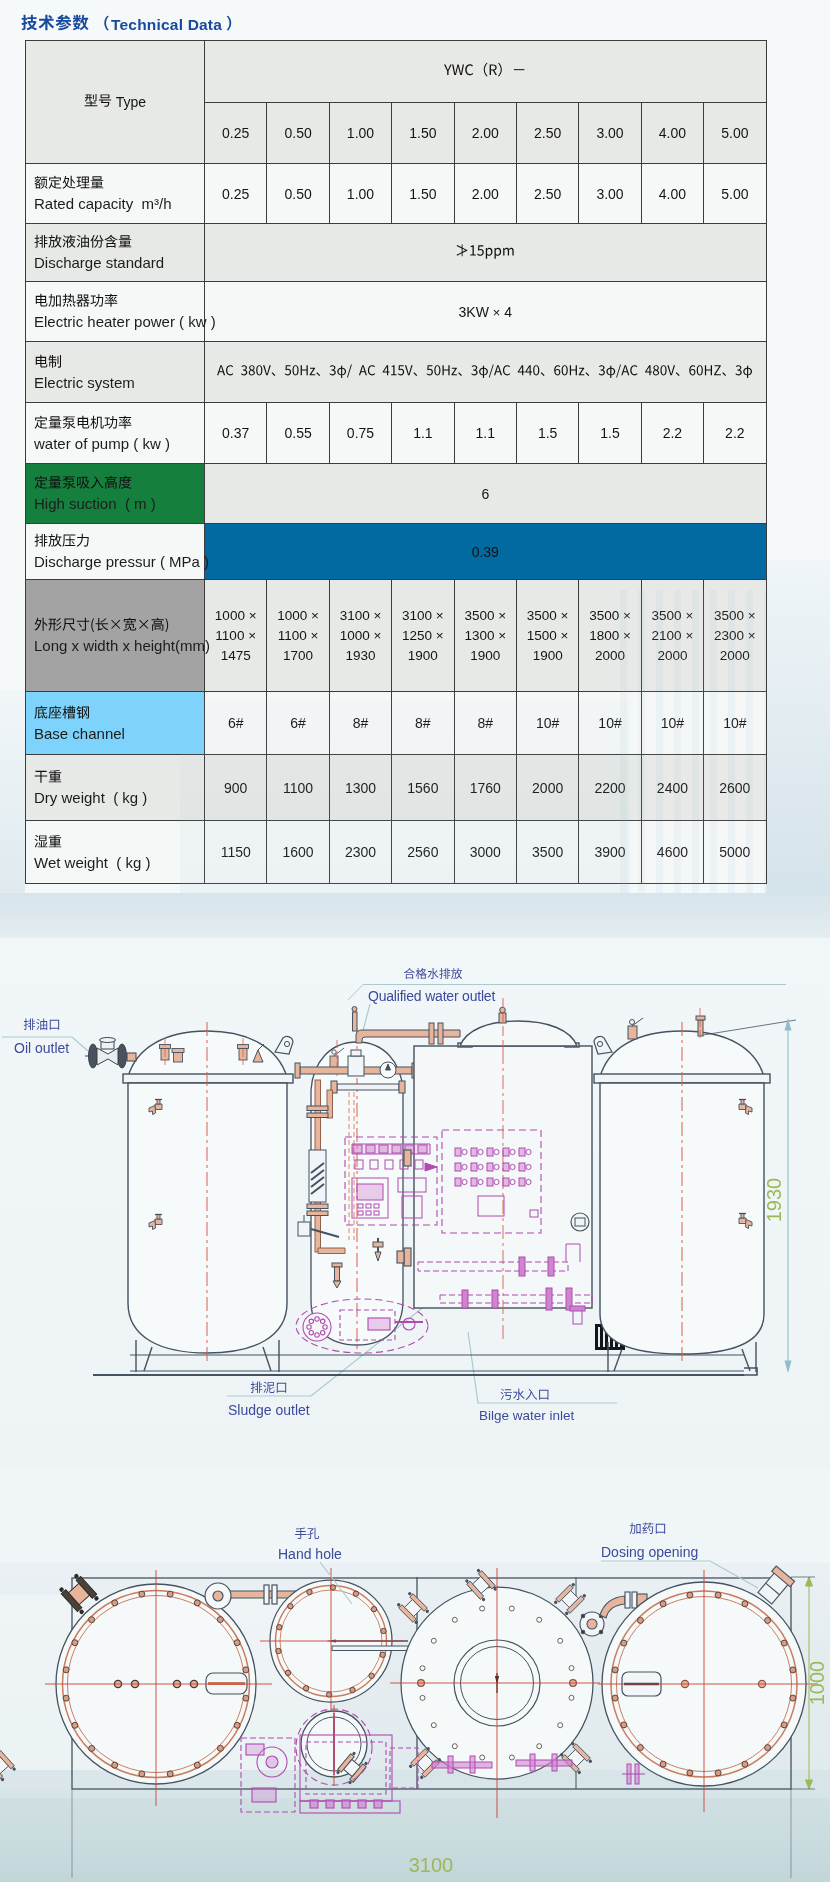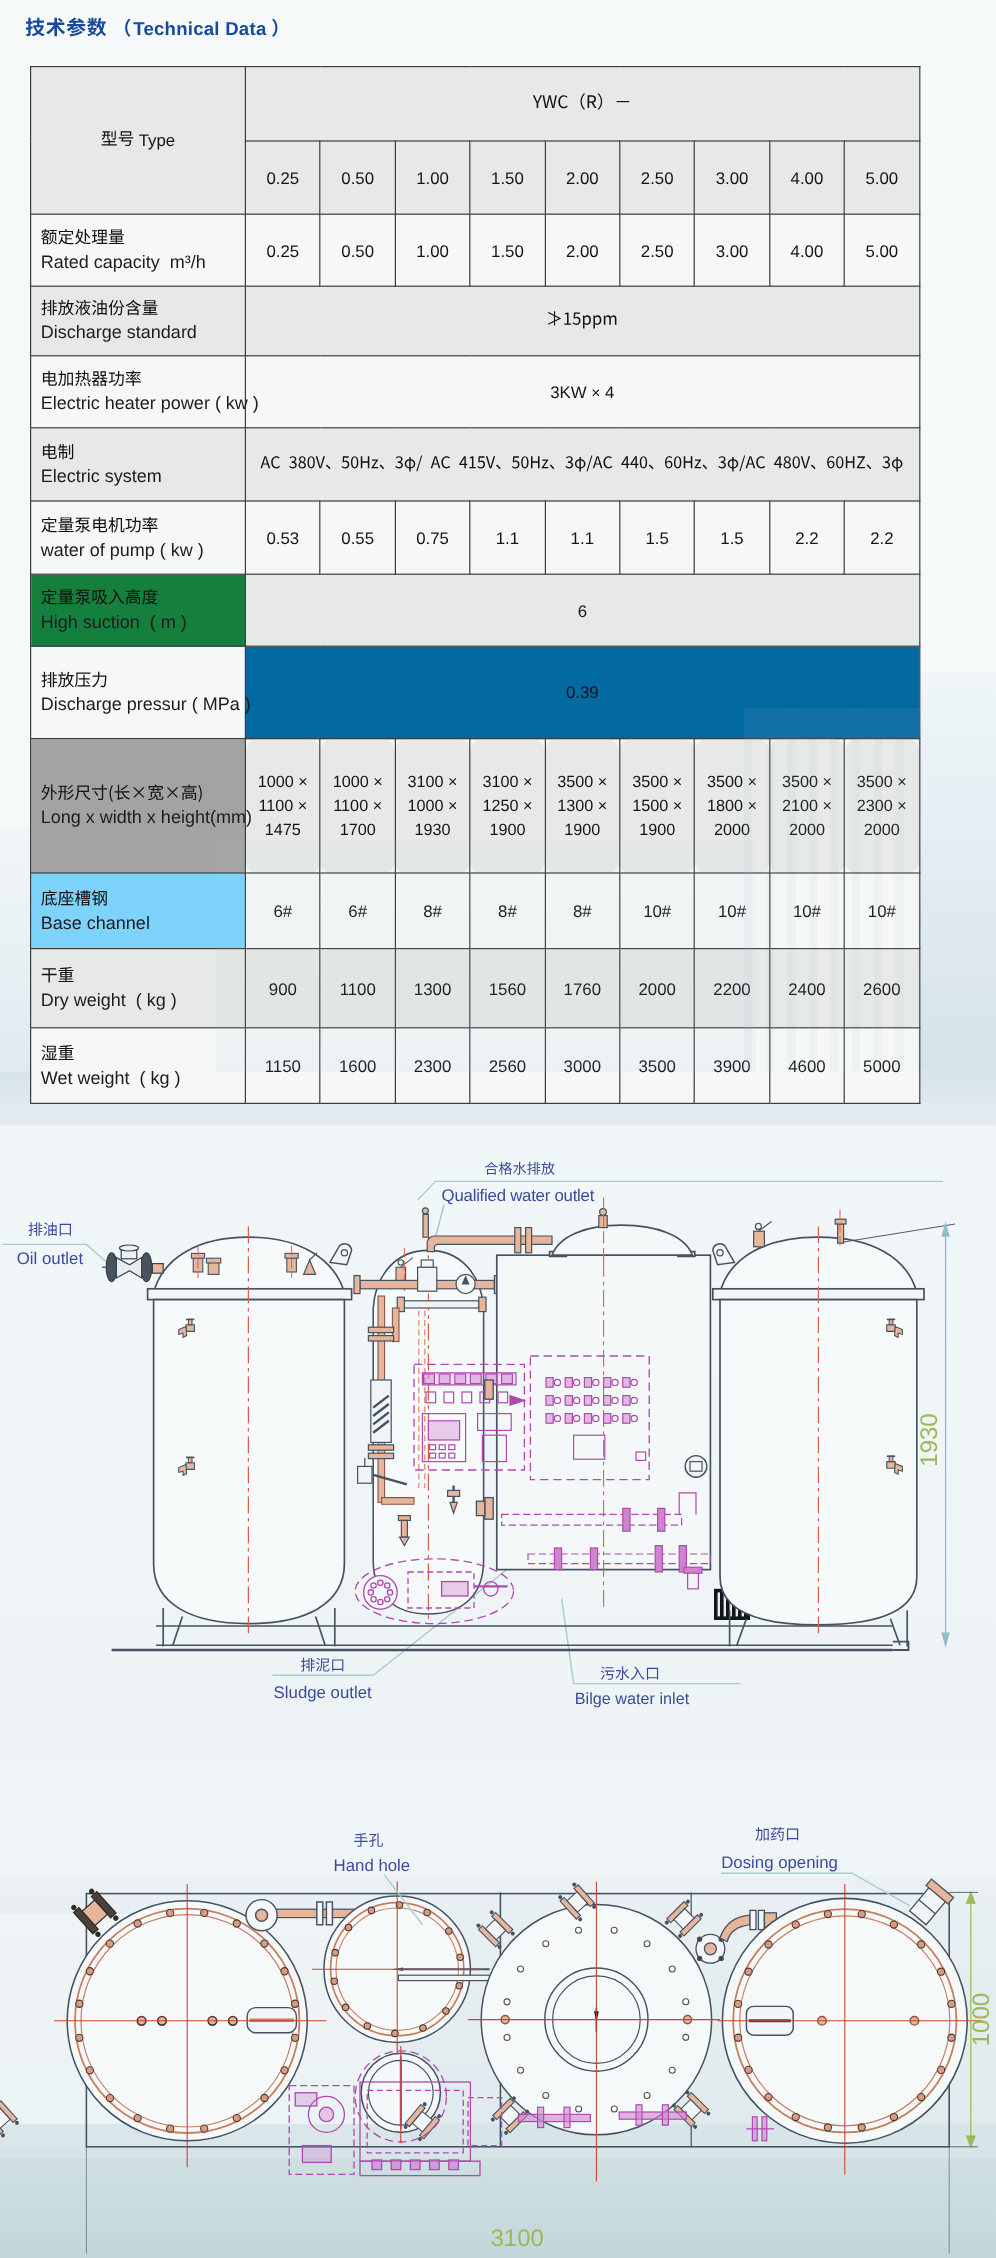--- a/index.html
+++ b/index.html
@@ -1,24 +1,24 @@
 <!DOCTYPE html>
 <html><head><meta charset="utf-8">
 <style>
 html,body{margin:0;padding:0;}
 body{width:830px;height:1882px;position:relative;background:#f5f9fa;font-family:"Liberation Sans",sans-serif;overflow:hidden;}
 .bgband{position:absolute;left:0;width:830px;}
 #title{position:absolute;left:21px;top:14px;display:flex;align-items:flex-end;}
 #title .tl{color:#17499c;font-weight:bold;font-size:15.5px;letter-spacing:0.2px;position:relative;top:1px;}
 #title .tsp{margin:0 1px;}
 #title svg{display:block;} #title .tsp svg{margin-left:3px;}
-#spec{position:absolute;left:25px;top:55px;border-collapse:collapse;table-layout:fixed;width:741px;}
+#spec{position:absolute;left:25px;top:40px;border-collapse:collapse;table-layout:fixed;width:741px;}
 #spec td{border:1px solid #3c3c3c;padding:0;vertical-align:middle;}
 #spec td.v{text-align:center;font-size:14px;color:#141414;}
-#spec td.dim{font-size:13.5px;line-height:20px;border-radius:10px;}
+#spec td.dim{font-size:13.5px;line-height:20px;}
 #spec td.lbl{padding-left:8px;}
 #spec td.lbl .en{font-size:15px;color:#1c1c1c;margin-top:3px;white-space:nowrap;}
 #spec td.lbl svg{display:block;}
 #spec td.hdr{padding-left:0;}
 #spec td.hdr svg{display:inline-block;vertical-align:-3px;}
 #spec td.hdr .lat{font-size:14px;color:#141414;}
 .ck{overflow:visible;}
 #front{position:absolute;left:0;top:955px;}
 #top{position:absolute;left:0;top:1460px;}
 #hid{position:absolute;width:0;height:0;overflow:hidden;}
@@ -255,21 +255,21 @@
               <use href="#g13" x="1000.0"></use>
               <use href="#g45" x="2000.0"></use>
               <use href="#g25" x="3000.0"></use>
               <use href="#g46" x="4000.0"></use>
               <use href="#g29" x="5000.0"></use>
               <use href="#g30" x="6000.0"></use>
             </g>
           </svg>
           <div class="en">water of pump ( kw )</div>
         </td>
-        <td class="v" style="background:#f6f8f7">0.53</td>
+        <td class="v" style="background:#f6f8f7">0.37</td>
         <td class="v" style="background:#f6f8f7">0.55</td>
         <td class="v" style="background:#f6f8f7">0.75</td>
         <td class="v" style="background:#f6f8f7">1.1</td>
         <td class="v" style="background:#f6f8f7">1.1</td>
         <td class="v" style="background:#f6f8f7">1.5</td>
         <td class="v" style="background:#f6f8f7">1.5</td>
         <td class="v" style="background:#f6f8f7">2.2</td>
         <td class="v" style="background:#f6f8f7">2.2</td>
       </tr>
       <tr style="height:60px">
@@ -282,21 +282,21 @@
               <use href="#g47" x="3000.0"></use>
               <use href="#g48" x="4000.0"></use>
               <use href="#g49" x="5000.0"></use>
               <use href="#g50" x="6000.0"></use>
             </g>
           </svg>
           <div class="en">High suction &nbsp;( m )</div>
         </td>
         <td colspan="9" class="v" style="background:#e7e9e6">6</td>
       </tr>
-      <tr style="height:77px">
+      <tr style="height:56px">
         <td class="lbl" style="background:#f6f8f7">
           <svg class="ck " width="56" height="17" viewBox="0 0 56 17">
             <g transform="translate(0,12.6) scale(0.014)" fill="#111">
               <use href="#g19" x="0.0"></use>
               <use href="#g20" x="1000.0"></use>
               <use href="#g51" x="2000.0"></use>
               <use href="#g52" x="3000.0"></use>
             </g>
           </svg>
           <div class="en">Discharge pressur ( MPa )</div>

